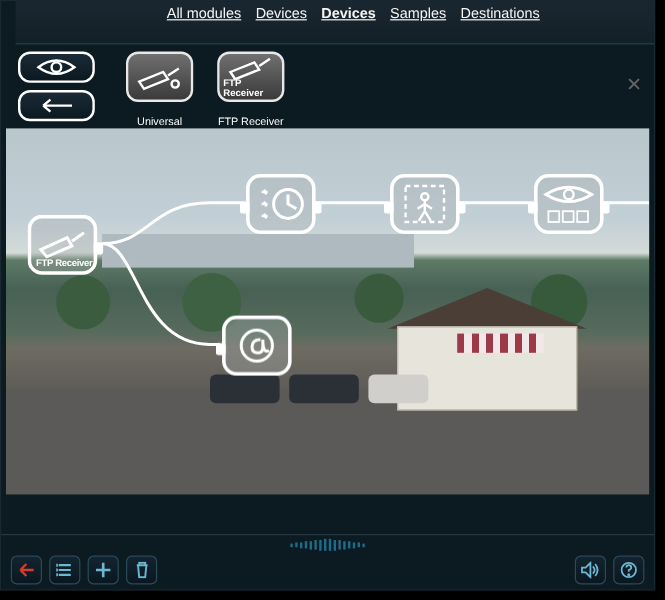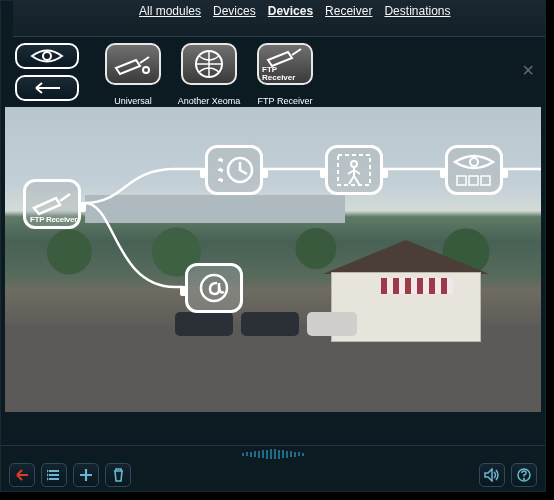--- a/index.html
+++ b/index.html
@@ -178,21 +178,21 @@
 </style>
 </head>
 <body>
 
 <div class="app">
 
   <div class="tabstrip">
     <span>All modules</span>
     <span>Devices</span>
     <span class="active">Devices</span>
-    <span>Receiver</span>
+    <span>Samples</span>
     <span>Destinations</span>
   </div>
 
   <div class="shelf">
     <div class="leftctl">
       <div class="pillbtn">
         <svg width="34" height="16" viewBox="0 0 34 16">
             <path d="M2 8 Q17 -3 32 8 Q17 19 2 8 Z" stroke-width="2"></path>
             <circle cx="17" cy="8" r="4" stroke-width="2"></circle>
           </svg>
@@ -208,29 +208,20 @@
       <div class="modicon">
         <svg width="40" height="26" viewBox="0 0 40 26">
             <path d="M3 17 L23 9 L27 15 L7 23 Z M27 12 L36 6" stroke-width="2"></path>
             <circle cx="33" cy="19" r="3" stroke-width="2"></circle>
           </svg>
       </div>
       <div class="modlabel">Universal
 Camera</div>
     </div>
 
-    <div class="modcell">
-      <div class="modicon">
-        <svg width="34" height="34" viewBox="0 0 34 34">
-            <circle cx="17" cy="17" r="13" stroke-width="2"></circle>
-            <path d="M4 17 H30 M17 4 V30 M7 9 Q17 17 27 9 M7 25 Q17 17 27 25" stroke-width="1.5"></path>
-          </svg>
-      </div>
-      <div class="modlabel">Another Xeoma</div>
-    </div>
 
     <div class="modcell">
       <div class="modicon">
         <svg width="40" height="20" viewBox="0 0 40 20" style="position:absolute;top:2px">
             <path d="M3 13 L23 5 L27 11 L7 19 Z M27 8 L36 2" stroke-width="2"></path>
           </svg>
         <div style="position:absolute;bottom:1px;left:3px;font-size:8px;color:#fff;font-weight:bold;line-height:1">FTP
 Receiver</div>
       </div>
       <div class="modlabel">FTP Receiver</div>

